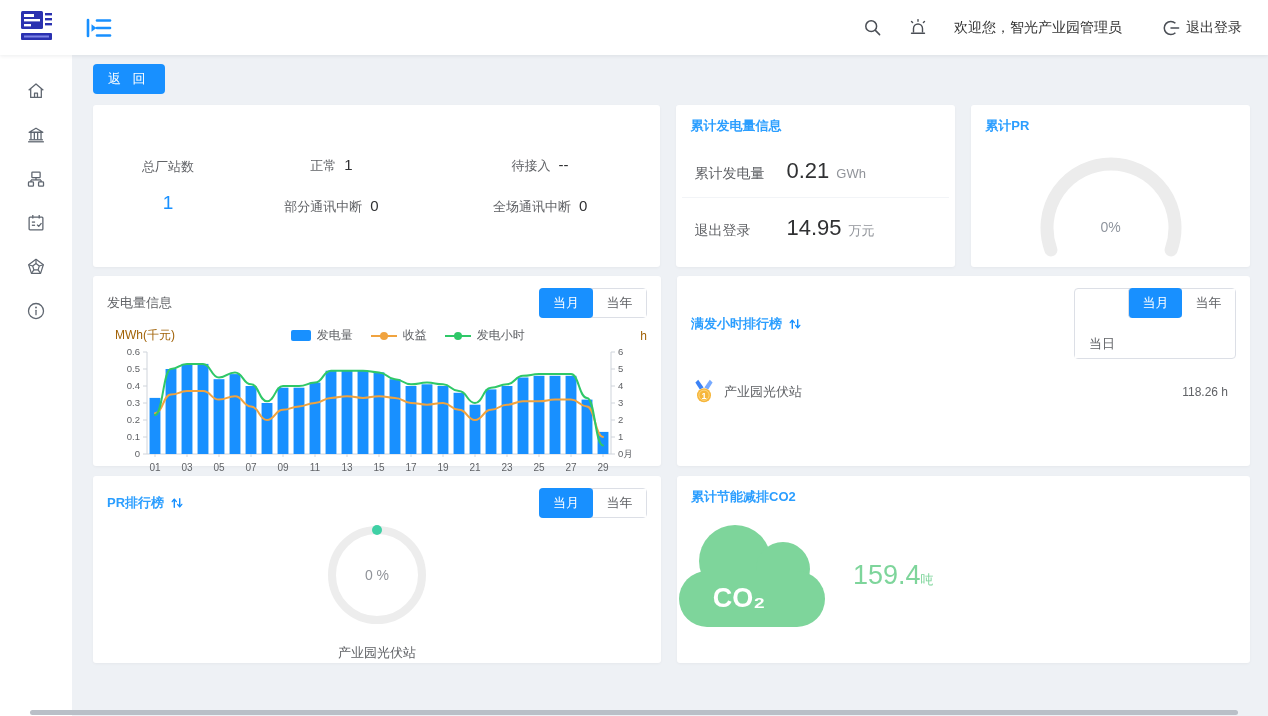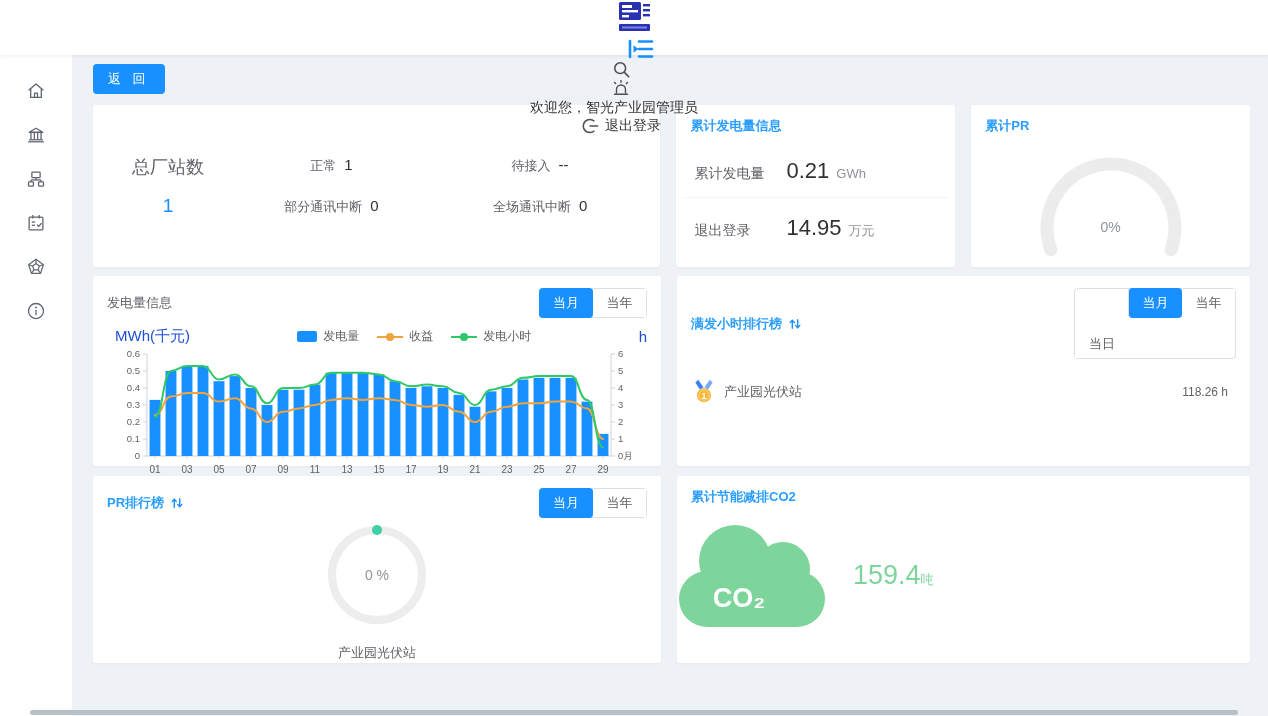--- a/index.html
+++ b/index.html
@@ -4,21 +4,21 @@
 <style>
   * { box-sizing: border-box; margin: 0; padding: 0; }
   html,body { width:1268px; height:716px; overflow:hidden; }
   body {
     font-family: "Liberation Sans", "DejaVu Sans", sans-serif;
     background:#eef1f5; color:#303133; position:relative;
   }
   
   .header {
     height:55px; background:#fff; display:flex; align-items:center;
-    box-shadow:0 1px 4px rgba(0,21,41,.08); position:relative; z-index:5;flex-direction:column;
+    box-shadow:0 1px 4px rgba(0,21,41,.08); position:relative; z-index:5;
   }
   .logo-wrap { width:72px; display:flex; justify-content:center; }
   .collapse-btn { background:none; border:none; cursor:pointer; margin-left:14px; display:flex; }
   .header-spacer { flex:1; }
   .hdr-iconbtn { background:none; border:none; cursor:pointer; margin-right:26px; display:flex; align-items:center; }
   .welcome { font-size:14px; color:#333; margin-right:40px; }
   .logout-btn { background:none; border:none; cursor:pointer; display:flex; align-items:center; gap:6px; font-size:14px; color:#333; margin-right:26px; font-family:inherit; }
   
   .layout { display:flex; height:661px;gap:8px; }
   .sidebar { width:72px; background:#fff; padding-top:14px; display:flex; flex-direction:column; align-items:center; }
@@ -36,21 +36,21 @@
   .row3 { margin-top:10px; }
   .card { background:#fff; border-radius:3px; box-shadow:0 1px 3px rgba(0,0,0,.04); position:relative; }
   .card-title { font-size:13px; font-weight:700; color:#2b9eff; }
   .card-head { display:flex; align-items:center; padding:12px 14px 0 14px; }
   
   .w-left { width:572px; } .w-sm { width:281px; } .w-right { width:577px; }
   .h1 { height:162px; } .h2 { height:190px; } .h3 { height:187px; }
   .ov { display:flex; align-items:center; height:100%; padding:0 16px; }
   .ov-stat { width:118px; text-align:center; }
   .ov-stat.cap { width:154px; }
-  .ov-label { font-size:18px; color:#606266; display:block; margin-bottom:16px; }
+  .ov-label { font-size:13px; color:#606266; display:block; margin-bottom:16px; }
   .ov-value { font-size:19px; color:#1890ff; }
   .ov-unit { font-size:12px; color:#1890ff; margin-left:3px; }
   .ov-statuses { flex:1; display:flex; flex-direction:column; gap:22px; align-items:center; }
   .st-row { font-size:13px; color:#606266; }
   .st-val { font-size:15px; color:#303133; margin-left:8px; }
   
   .cg-rows { padding:6px 6px 0 6px; }
   .cg-row { display:flex; align-items:baseline; padding:17px 10px 13px 12px; }
   .cg-row + .cg-row { border-top:1px solid #f2f4f7; }
   .cg-label { font-size:14px; color:#606266; width:86px; }
@@ -64,21 +64,21 @@
   .tab {
     min-width:54px; height:28px; line-height:26px; padding:0 12px; text-align:center;
     background:#fff; border:none; font-size:13px; color:#606266; cursor:pointer; font-family:inherit;
     border-left:1px solid #dcdfe6;
   }
   .tab:first-child { border-left:none;margin-top:41px; }
   .tab.active { background:#1890ff; color:#fff; border-radius:4px; margin:-1px; height:30px; line-height:30px; position:relative; z-index:1; }
   
   .chart-title-gray { color:#606266; font-weight:400; }
   .legend-row { display:flex; align-items:center; padding:9px 14px 0 22px; }
-  .axis-name { font-size:15px; color:#1d4ed8; }
+  .axis-name { font-size:12px; color:#a16207; }
   .legend { flex:1; display:flex; justify-content:center; gap:18px; align-items:center; }
   .li { display:flex; align-items:center; gap:6px; font-size:12px; color:#606266; }
   .sw-bar { width:20px; height:11px; background:#1890ff; border-radius:2px; display:inline-block; }
   .sw-line { position:relative; width:26px; height:11px; display:inline-block; }
   .sw-line::before { content:""; position:absolute; left:0; right:0; top:5px; height:2px; background:currentColor; }
   .sw-line::after { content:""; position:absolute; left:9px; top:1.5px; width:8px; height:8px; border-radius:50%; background:currentColor; }
   .sw-orange { color:#f0a33f; } .sw-green { color:#2fc868; }
   #genChart { display:block; margin:2px 0 0 8px; }
   
   .sort-icon { margin-left:6px; display:flex; }

